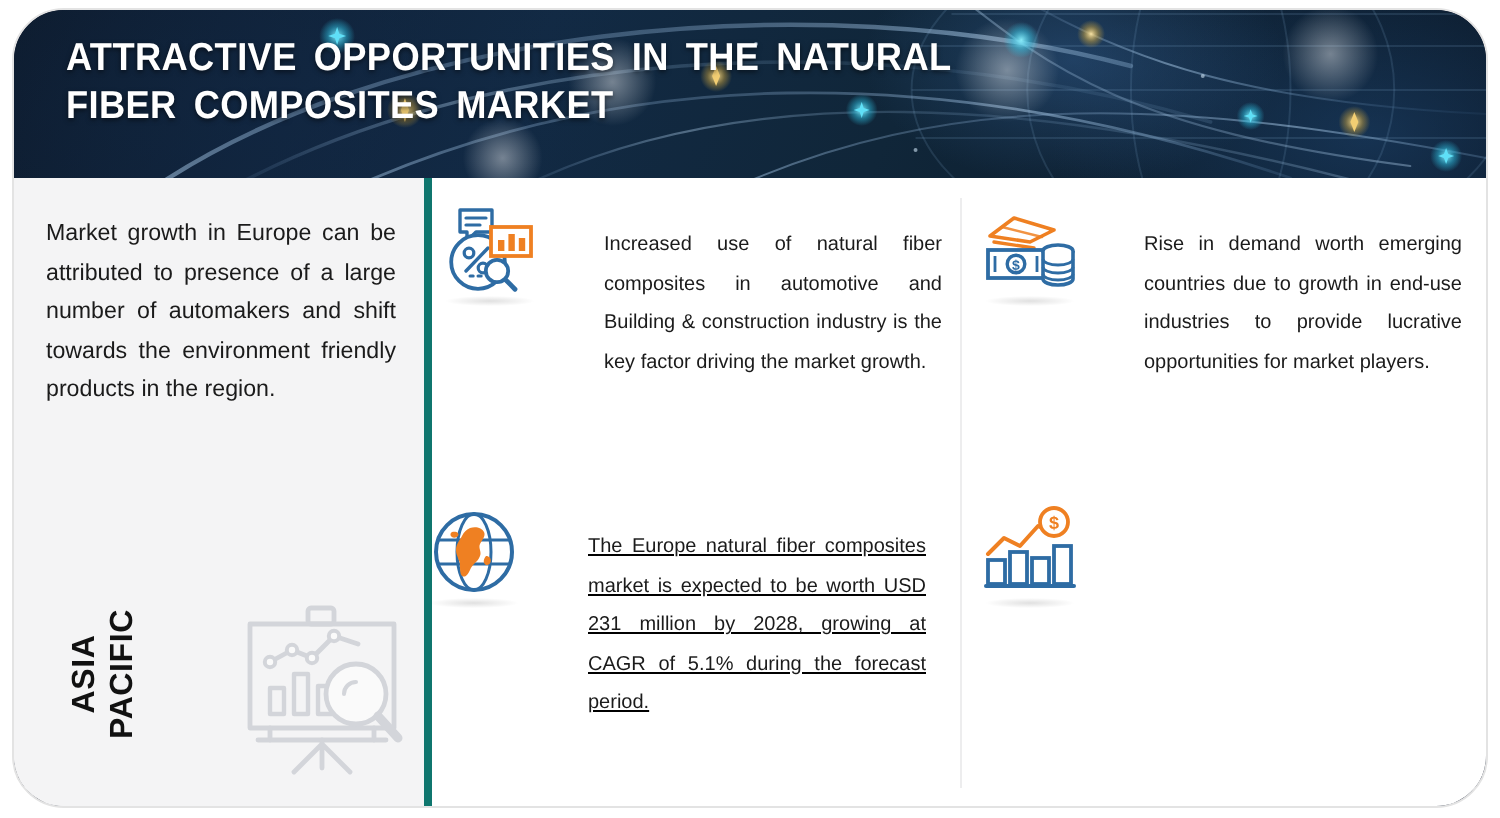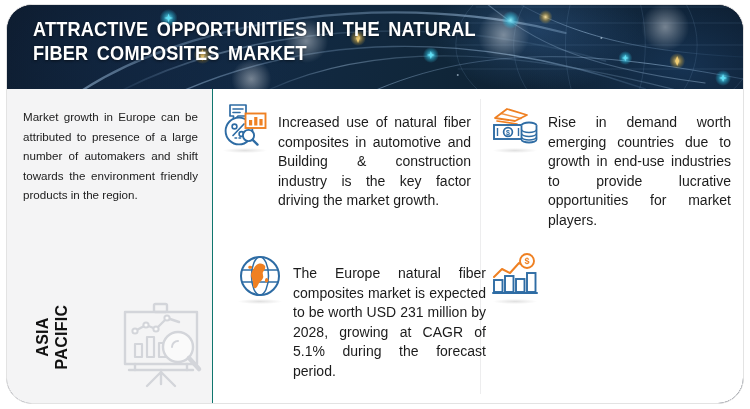--- a/index.html
+++ b/index.html
@@ -38,21 +38,21 @@
     transform:scaleX(.93);transform-origin:left top;
     text-shadow:0 1px 3px rgba(0,0,0,.55);
     white-space:pre-line;max-width:600px;
   }
 
   
   .body-area{position:relative;height:315px;width:100%;background:#ffffff;}
 
   .left-panel{
     position:absolute;left:0;top:0;width:205px;height:315px;
-    background:#f4f4f5;border-right:1px solid #0f766e;
+    background:#f4f4f5;border-right:4px solid #0f766e;
   }
   .left-text{
     position:absolute;left:16px;top:18px;width:175px;
     font-size:11.6px;line-height:19.5px;color:#1b1b1b;
     text-align:justify;text-justify:inter-word;
   }
   .region-label{
     position:absolute;left:6px;bottom:12px;width:78px;height:110px;
   }
   .region-label-inner{
@@ -75,26 +75,26 @@
     position:absolute;top:10px;bottom:10px;width:1px;background:#ededee;
   }
   .cell{position:absolute;display:flex;gap:9px;}
   .cell .ico{flex:0 0 auto;width:48px;height:48px;position:relative;}
   .cell .ico svg{display:block;width:48px;height:48px;}
   .ico::after{
     content:"";position:absolute;left:2px;right:2px;bottom:-4px;height:5px;
     background:radial-gradient(ellipse at center, rgba(0,0,0,.12), rgba(0,0,0,0) 72%);
   }
   .cell .txt{
-    flex:1 1 auto;font-size:14px;line-height:19.5px;color:#1b1b1b;
-    text-align:justify;text-justify:inter-word;padding-top:12px;
+    flex:1 1 auto;font-size:10px;line-height:19.5px;color:#1b1b1b;
+    text-align:justify;text-justify:inter-word;padding-top:12px;margin-left:24px;
   }
   .cell-a{left:8px;  top:12px;  width:250px;}
   .cell-b{left:278px;top:12px;  width:240px;}
-  .cell-c{left:23px;  top:163px; width:250px;}
+  .cell-c{left:0;  top:163px; width:250px;text-decoration:underline;}
   .cell-d{left:278px;top:163px; width:240px;}
 </style>
 </head>
 <body>
 
 <div class="infographic">
   <div class="card">
 
     <div class="banner">
       <svg class="bannerart" viewBox="0 0 738 84" preserveAspectRatio="none">

